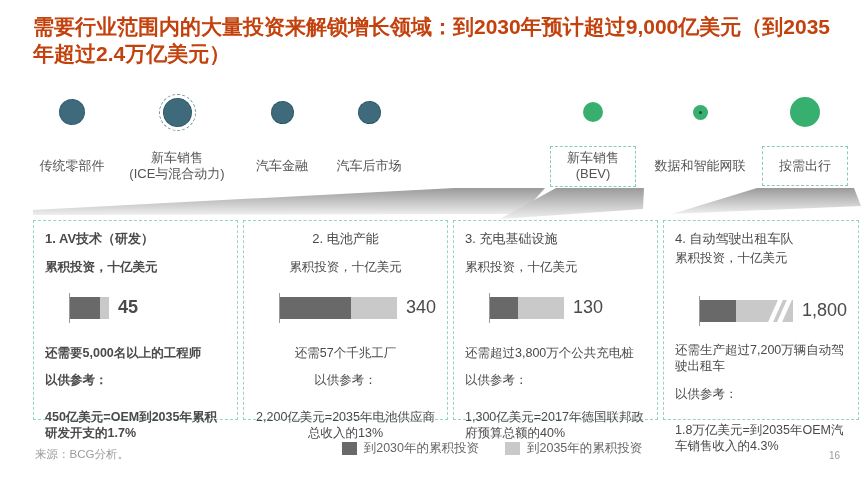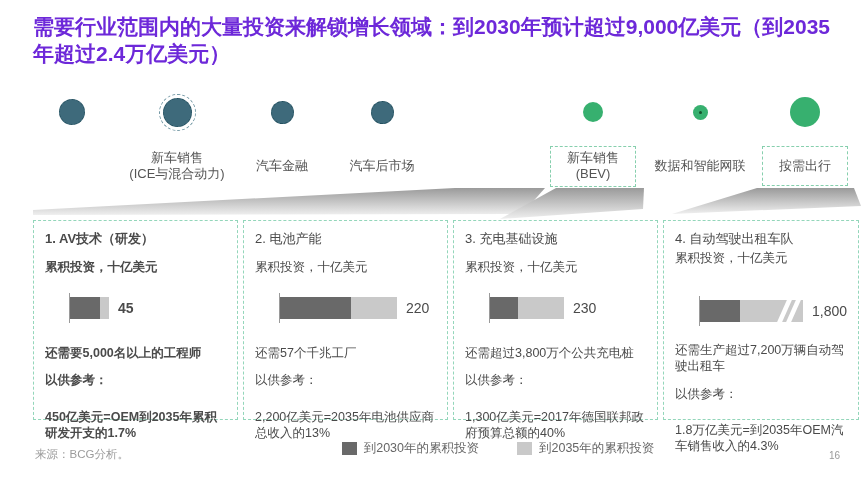--- a/index.html
+++ b/index.html
@@ -3,21 +3,21 @@
 <meta charset="utf-8">
 <style>
   html,body{margin:0;padding:0;background:#e9e9e9;}
   .slide{
     position:relative;width:864px;height:479px;background:#ffffff;overflow:hidden;
     font-family:"Liberation Sans","DejaVu Sans",sans-serif;color:#4a4a4a;
   }
   
   .title{
     position:absolute;left:33px;top:14px;width:806px;
-    font-size:21px;line-height:1.28;font-weight:bold;color:#6d28d9;
+    font-size:21px;line-height:1.28;font-weight:bold;color:#c2410c;
   }
   
   .seg-col{position:absolute;top:88px;display:flex;flex-direction:column;align-items:center;}
   .circle-slot{height:48px;display:flex;align-items:center;justify-content:center;}
   .circle{border-radius:50%;display:inline-flex;align-items:center;justify-content:center;box-sizing:border-box;}
   .circle.teal{background:#3e6a7b;border:1.5px dashed #24505f;}
   .circle.green{background:#37b06f;}
   .ring{border:1.5px dashed #6f95a2;border-radius:50%;padding:3px;display:inline-flex;}
   .dot{width:3px;height:3px;background:#14532d;border-radius:50%;}
   .seg-label{
@@ -37,30 +37,30 @@
   .panel.p4{width:196px;}
   .panel-title{font-size:13px;margin:1px 0 11px;}
   .panel-sub{margin:0;}
   .bar-row{position:relative;display:flex;align-items:center;height:30px;margin:18px 0 0 24px;}
   .panel.p4 .panel-title{margin-bottom:2px;}
   .panel.p4 .bar-row{margin-top:30px;}
   .axis{width:1px;height:30px;background:#9a9a9a;flex:0 0 1px;}
   .seg{height:22px;display:inline-block;position:relative;}
   .seg.dark{background:#696969;}
   .seg.light{background:#c9c9c9;}
-  .bar-val{margin-left:9px;font-size:14px;color:#4a4a4a;}
+  .bar-val{margin-left:9px;font-size:18px;color:#4a4a4a;}
   .brk{position:absolute;right:26%;top:-3px;height:28px;width:5px;background:#fff;transform:skewX(-24deg);}
   .brk::after{content:"";position:absolute;left:9px;top:0;height:100%;width:5px;background:#fff;}
   .panel-need{margin-top:22px;}
   .panel-ref-label{margin-top:11px;}
   .panel-ref{margin-top:20px;}
   .panel.p4 .panel-need{margin-top:16px;}
   
   .legend{position:absolute;left:120px;right:0;top:440px;display:flex;justify-content:center;gap:26px;}
-  .legend-item{display:flex;align-items:center;gap:7px;font-size:12.5px;color:#666;margin-left:12px;}
+  .legend-item{display:flex;align-items:center;gap:7px;font-size:12.5px;color:#666;}
   .sw{width:15px;height:13px;display:inline-block;}
   .sw.dark{background:#696969;}
   .sw.light{background:#c9c9c9;}
   
   .source{position:absolute;left:35px;top:447px;font-size:11.5px;color:#9b9b9b;}
   .page-num{position:absolute;right:24px;top:450px;font-size:10px;color:#9b9b9b;}
 </style>
 </head>
 <body>
 
@@ -77,41 +77,44 @@
     </defs>
     <polygon points="33,210 455,188 545,188 522,214 33,215" fill="url(#wg)"></polygon>
     <polygon points="556,188 644,188 643,209 500,219" fill="url(#wg)"></polygon>
     <polygon points="757,188 854,188 861,206 672,214" fill="url(#wg)"></polygon>
   </svg>
 
   <div class="seg-col" style="left:17px;width:110px;">
     <div class="circle-slot">
         <span class="circle teal" style="width:26px;height:26px;"></span>
       </div>
+    <div class="seg-label">
+        <span>传统零部件</span>
+      </div>
   </div>
   <div class="seg-col" style="left:115px;width:124px;">
     <div class="circle-slot">
         <span class="ring">
           <span class="circle teal" style="width:29px;height:29px;"></span>
         </span>
       </div>
     <div class="seg-label">
         <span>新车销售</span>
         <span>(ICE与混合动力)</span>
       </div>
   </div>
   <div class="seg-col" style="left:227px;width:110px;">
     <div class="circle-slot">
         <span class="circle teal" style="width:23px;height:23px;"></span>
       </div>
     <div class="seg-label">
         <span>汽车金融</span>
       </div>
   </div>
-  <div class="seg-col" style="left:327px;width:110px;align-items:center;">
+  <div class="seg-col" style="left:314px;width:110px;align-items:center;">
     <div class="circle-slot">
         <span class="circle teal" style="width:23px;height:23px;"></span>
       </div>
     <div class="seg-label">
         <span>汽车后市场</span>
       </div>
   </div>
   <div class="seg-col" style="left:543px;width:100px;">
     <div class="circle-slot">
         <span class="circle green" style="width:20px;height:20px;"></span>
@@ -147,42 +150,42 @@
       <span class="axis"></span>
       <span class="seg dark" style="width: 30px;"></span>
       <span class="seg light" style="width: 9px;"></span>
       <span class="bar-val">45</span>
     </div>
     <div class="panel-need">还需要5,000名以上的工程师</div>
     <div class="panel-ref-label">以供参考：</div>
     <div class="panel-ref">450亿美元=OEM到2035年累积研发开支的1.7%</div>
   </div>
 
-  <div class="panel" style="left:243px;">
+  <div class="panel" style="left:243px;text-align:center;">
     <div class="panel-title">2. 电池产能</div>
     <div class="panel-sub">累积投资，十亿美元</div>
     <div class="bar-row">
       <span class="axis"></span>
       <span class="seg dark" style="width: 71px;"></span>
       <span class="seg light" style="width: 46px;"></span>
-      <span class="bar-val">220</span>
+      <span class="bar-val">340</span>
     </div>
     <div class="panel-need">还需57个千兆工厂</div>
     <div class="panel-ref-label">以供参考：</div>
     <div class="panel-ref">2,200亿美元=2035年电池供应商总收入的13%</div>
   </div>
 
   <div class="panel" style="left:453px;">
     <div class="panel-title">3. 充电基础设施</div>
     <div class="panel-sub">累积投资，十亿美元</div>
     <div class="bar-row">
       <span class="axis"></span>
       <span class="seg dark" style="width: 28px;"></span>
       <span class="seg light" style="width: 46px;"></span>
-      <span class="bar-val">230</span>
+      <span class="bar-val">130</span>
     </div>
     <div class="panel-need">还需超过3,800万个公共充电桩</div>
     <div class="panel-ref-label">以供参考：</div>
     <div class="panel-ref">1,300亿美元=2017年德国联邦政府预算总额的40%</div>
   </div>
 
   <div class="panel p4" style="left:663px;">
     <div class="panel-title">4. 自动驾驶出租车队</div>
     <div class="panel-sub">累积投资，十亿美元</div>
     <div class="bar-row">

